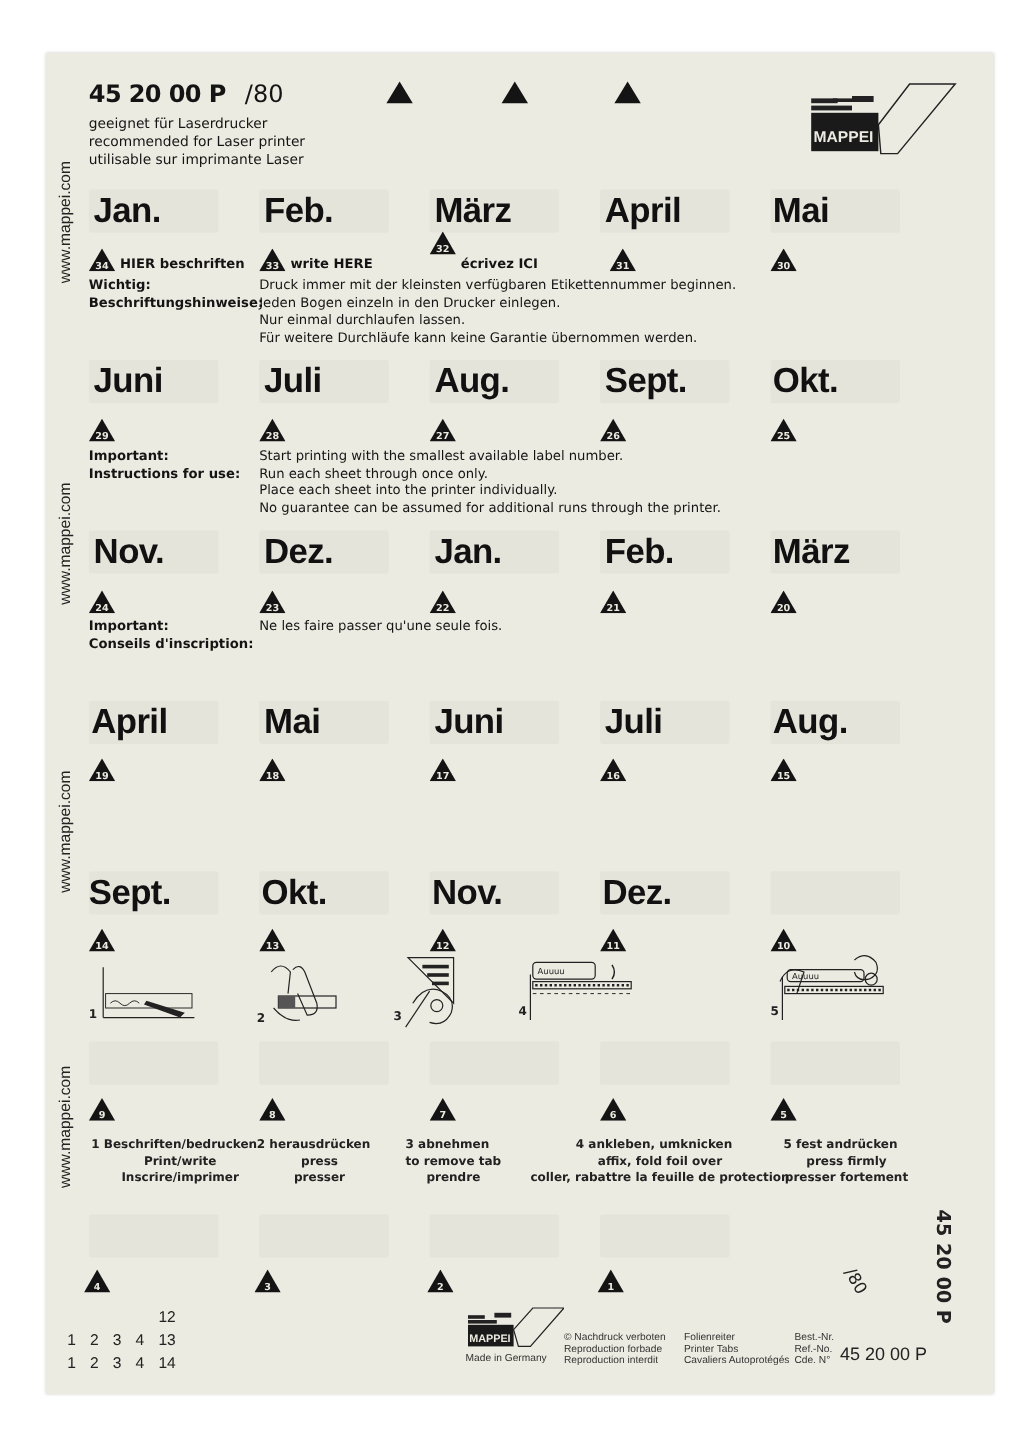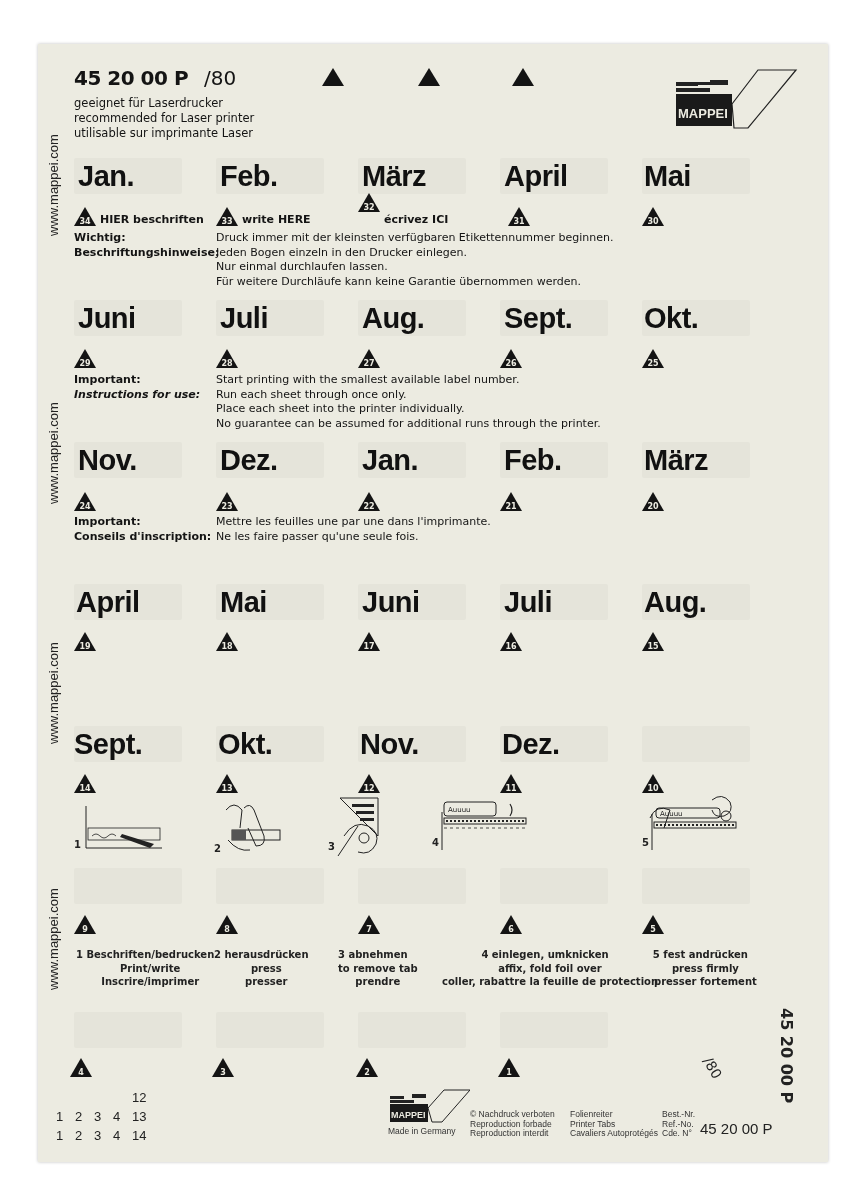--- a/index.html
+++ b/index.html
@@ -151,21 +151,21 @@
     </div>
   <div class="tri" style="left:604px;top:305px;">
       <svg width="22" height="19">
         <polygon points="11,0 22,19 0,19" fill="#141414"></polygon>
         <text x="11" y="17" text-anchor="middle" fill="#ecebe1" font-size="8" font-weight="bold" font-family="DejaVu Sans, sans-serif">25</text>
       </svg>
     </div>
 
   <div class="instr" style="left:36px;top:329px;">
     <div class="lbl" style="position:absolute;left:0;top:0;width:140px;">Important:</div>
-    <div class="lbl" style="position:absolute;left:0;top:14.5px;width:160px;font-style:italic;">Instructions for use:</div>
+    <div class="lbl" style="position:absolute;left:0;top:14.5px;width:160px;">Instructions for use:</div>
     <div style="position:absolute;left:142px;top:0;width:460px;">
       <div>Start printing with the smallest available label number.</div>
       <div>Run each sheet through once only.</div>
       <div>Place each sheet into the printer individually.</div>
       <div>No guarantee can be assumed for additional runs through the printer.</div>
     </div>
   </div>
 
   <div>
     <div class="tab" style="left:36px;top:398px;"></div>
@@ -207,21 +207,20 @@
       <svg width="22" height="19">
         <polygon points="11,0 22,19 0,19" fill="#141414"></polygon>
         <text x="11" y="17" text-anchor="middle" fill="#ecebe1" font-size="8" font-weight="bold" font-family="DejaVu Sans, sans-serif">20</text>
       </svg>
     </div>
 
   <div class="instr" style="left:36px;top:471px;">
     <div class="lbl" style="position:absolute;left:0;top:0;width:140px;">Important:</div>
     <div class="lbl" style="position:absolute;left:0;top:14.5px;width:160px;">Conseils d'inscription:</div>
     <div style="position:absolute;left:142px;top:0;width:460px;">
-      <div>Mettre les feuilles une par une dans l'imprimante.</div>
       <div>Ne les faire passer qu'une seule fois.</div>
     </div>
   </div>
 
   <div>
     <div class="tab" style="left:36px;top:540px;"></div>
     <div class="tab" style="left:178px;top:540px;"></div>
     <div class="tab" style="left:320px;top:540px;"></div>
     <div class="tab" style="left:462px;top:540px;"></div>
     <div class="tab" style="left:604px;top:540px;"></div>
@@ -409,21 +408,21 @@
     <div><span>2</span> <span>herausdrücken</span></div>
     <div class="ind">press</div>
     <div class="ind">presser</div>
   </div>
   <div class="step" style="left:290px;top:904px;">
     <div><span>3</span> <span>abnehmen</span></div>
     <div class="ind">to remove tab</div>
     <div class="ind">prendre</div>
   </div>
   <div class="step" style="left:394px;top:904px;">
-    <div><span>4</span> <span>einlegen, umknicken</span></div>
+    <div><span>4</span> <span>ankleben, umknicken</span></div>
     <div class="ind">affix, fold foil over</div>
     <div class="ind">coller, rabattre la feuille de protection</div>
   </div>
   <div class="step" style="left:606px;top:904px;">
     <div><span>5</span> <span>fest andrücken</span></div>
     <div class="ind">press firmly</div>
     <div class="ind">presser fortement</div>
   </div>
 
   <div>

